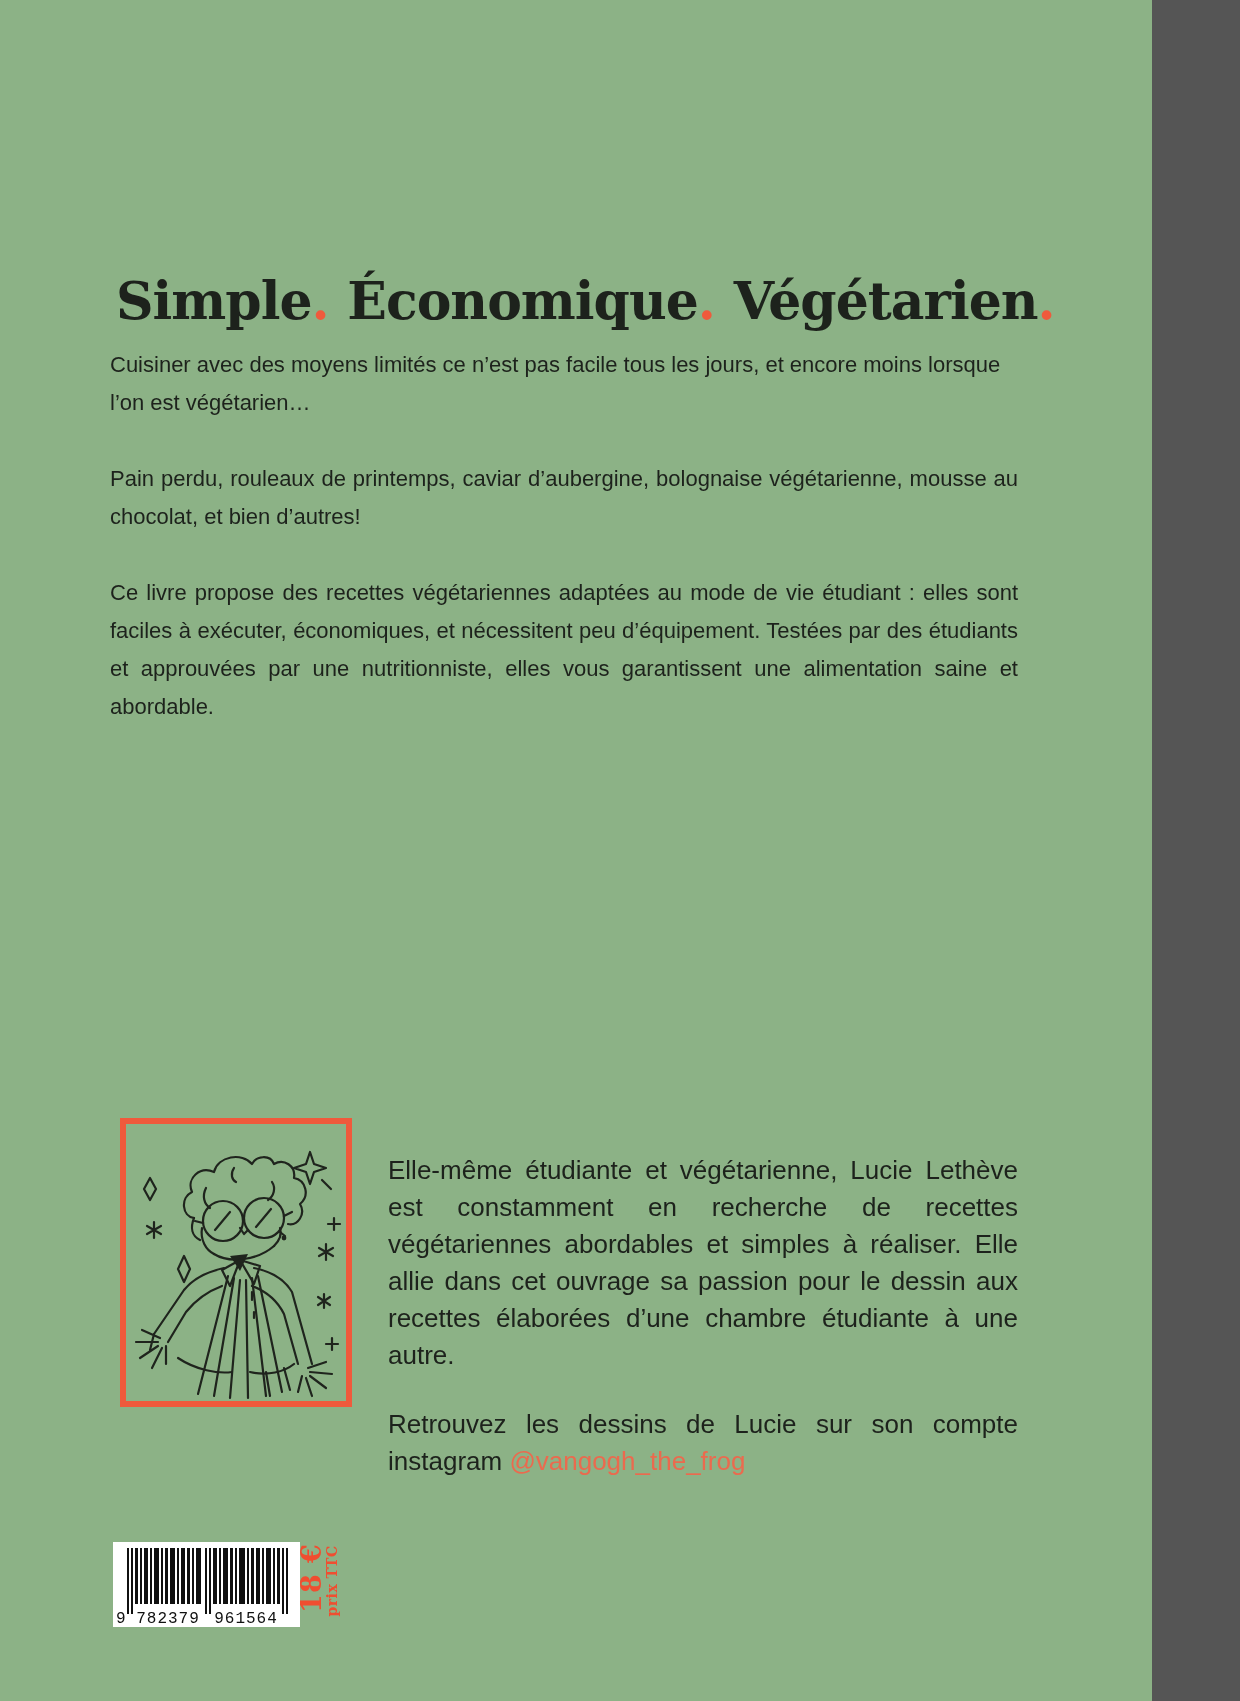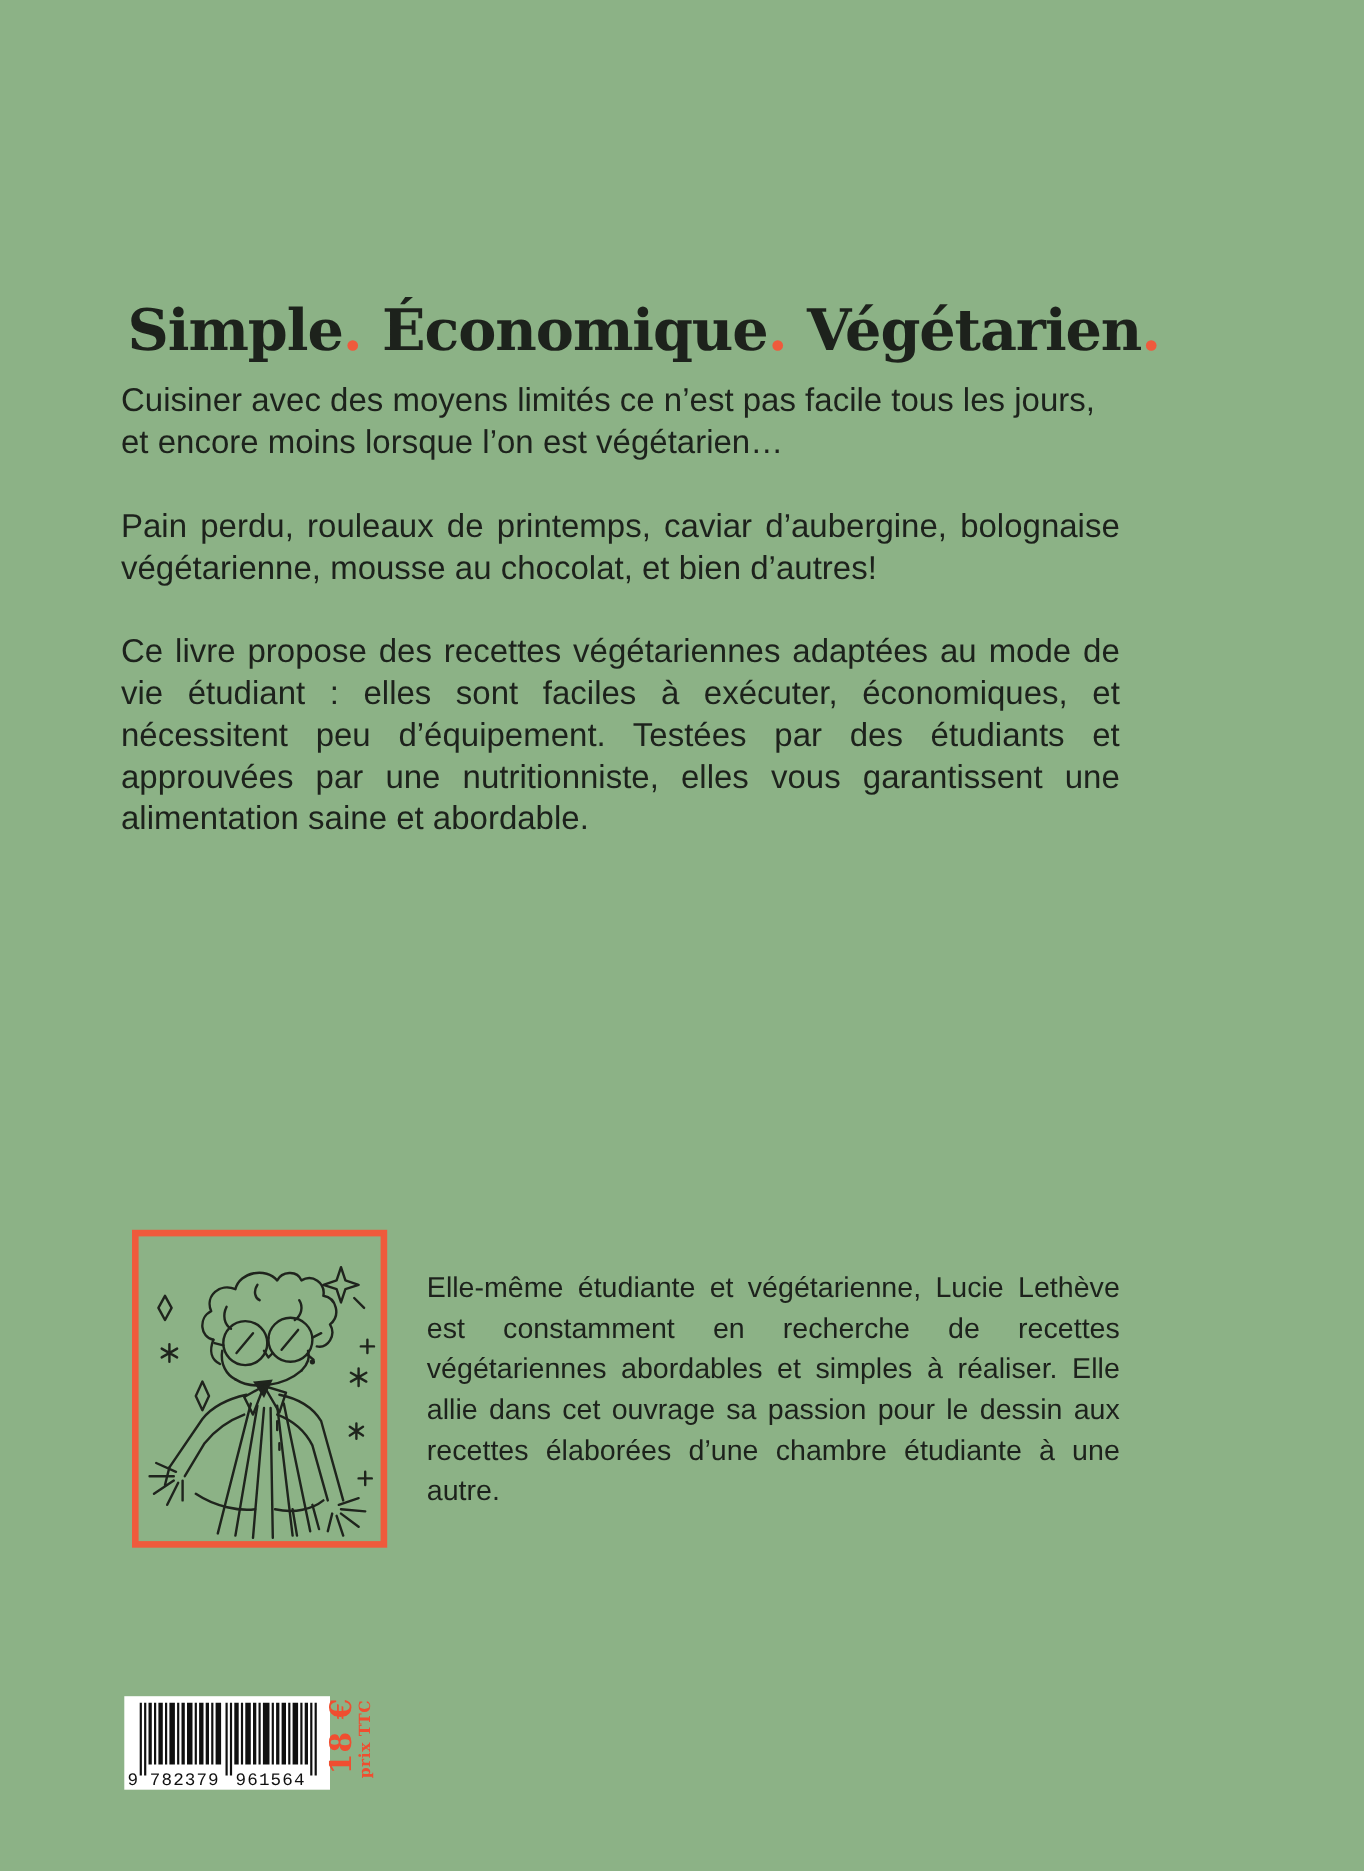--- a/index.html
+++ b/index.html
@@ -1,28 +1,28 @@
 <!DOCTYPE html>
 <html><head>
 <meta charset="utf-8">
 <style>
   html,body{margin:0;padding:0;background:#555;}
   .cover{
-    position:relative;width:1240px;height:1701px;overflow:hidden;
+    position:relative;width:1152px;height:1701px;overflow:hidden;
     background:#8cb286;color:#1d221c;
     font-family:"Liberation Sans",sans-serif;
   }
   
   .title{
     position:absolute;left:116px;top:240px;line-height:1;white-space:nowrap;
     font-family:"DejaVu Serif",serif;font-weight:bold;font-size:52px;letter-spacing:-1px;
   }
   .t-dot{color:#ef5a3c;margin-right:0.36em;}
   
-  .blurb{position:absolute;left:110px;top:346px;width:908px;font-size:30px;line-height:38px;}
+  .blurb{position:absolute;left:110px;top:346px;width:908px;font-size:22px;line-height:38px;}
   .blurb p{margin:0 0 38px 0;}
   .just{text-align:justify;}
   
   .bio-box{
     position:absolute;left:120px;top:1118px;width:232px;height:289px;
     border:6px solid #ef5a3c;box-sizing:border-box;background:transparent;
   }
   .bio-box svg{display:block;width:220px;height:277px;}
   .bio-text{position:absolute;left:388px;top:1121px;width:630px;font-size:26px;line-height:37px;margin-top:31px;}
   .bio-text p{margin:0 0 32px 0;text-align:justify;}
@@ -115,20 +115,21 @@
       </g>
       <g class="ink">
         <path d="M34 214 L16 206 M32 218 L10 218 M32 222 L14 234 M36 224 L26 244 M40 222 L40 240 M28 210 L24 226"></path>
         <path d="M182 244 L200 238 M184 248 L206 250 M184 252 L200 264 M180 254 L186 272 M176 252 L172 268"></path>
       </g>
     </svg>
   </div>
 
   <div class="bio-text">
     <p>Elle-même étudiante et végétarienne, Lucie Lethève est constamment en recherche de recettes végétariennes abordables et simples à réaliser. Elle allie dans cet ouvrage sa passion pour le dessin aux recettes élaborées d’une chambre étudiante à une autre.</p>
+    <p><span>Retrouvez les dessins de Lucie sur son compte instagram</span> <span class="handle">@vangogh_the_frog</span></p>
   </div>
 
   <div class="barcode">
     <svg viewBox="0 0 187 85" width="187" height="85" aria-hidden="true">
       <path fill="#101010" d="M14 6h2v66h-2z M18 6h2v66h-2z M92 6h2v66h-2z M96 6h2v66h-2z M169 6h2v66h-2z M173 6h2v66h-2z"></path>
       <path fill="#101010" d="M22 6h3v56h-3z M27 6h2v56h-2z M31 6h4v56h-4z M37 6h2v56h-2z M41 6h5v56h-5z M48 6h2v56h-2z M52 6h3v56h-3z M57 6h5v56h-5z M64 6h2v56h-2z M68 6h4v56h-4z M74 6h3v56h-3z M79 6h2v56h-2z M83 6h5v56h-5z M100 6h4v56h-4z M106 6h2v56h-2z M110 6h5v56h-5z M117 6h3v56h-3z M122 6h2v56h-2z M126 6h6v56h-6z M134 6h2v56h-2z M138 6h3v56h-3z M143 6h4v56h-4z M149 6h2v56h-2z M153 6h5v56h-5z M160 6h2v56h-2z M164 6h3v56h-3z"></path>
       <text class="bc-digit" x="3" y="81">9</text>
       <text class="bc-digit" x="55" y="81" text-anchor="middle">782379</text>
       <text class="bc-digit" x="133" y="81" text-anchor="middle">961564</text>
     </svg>

